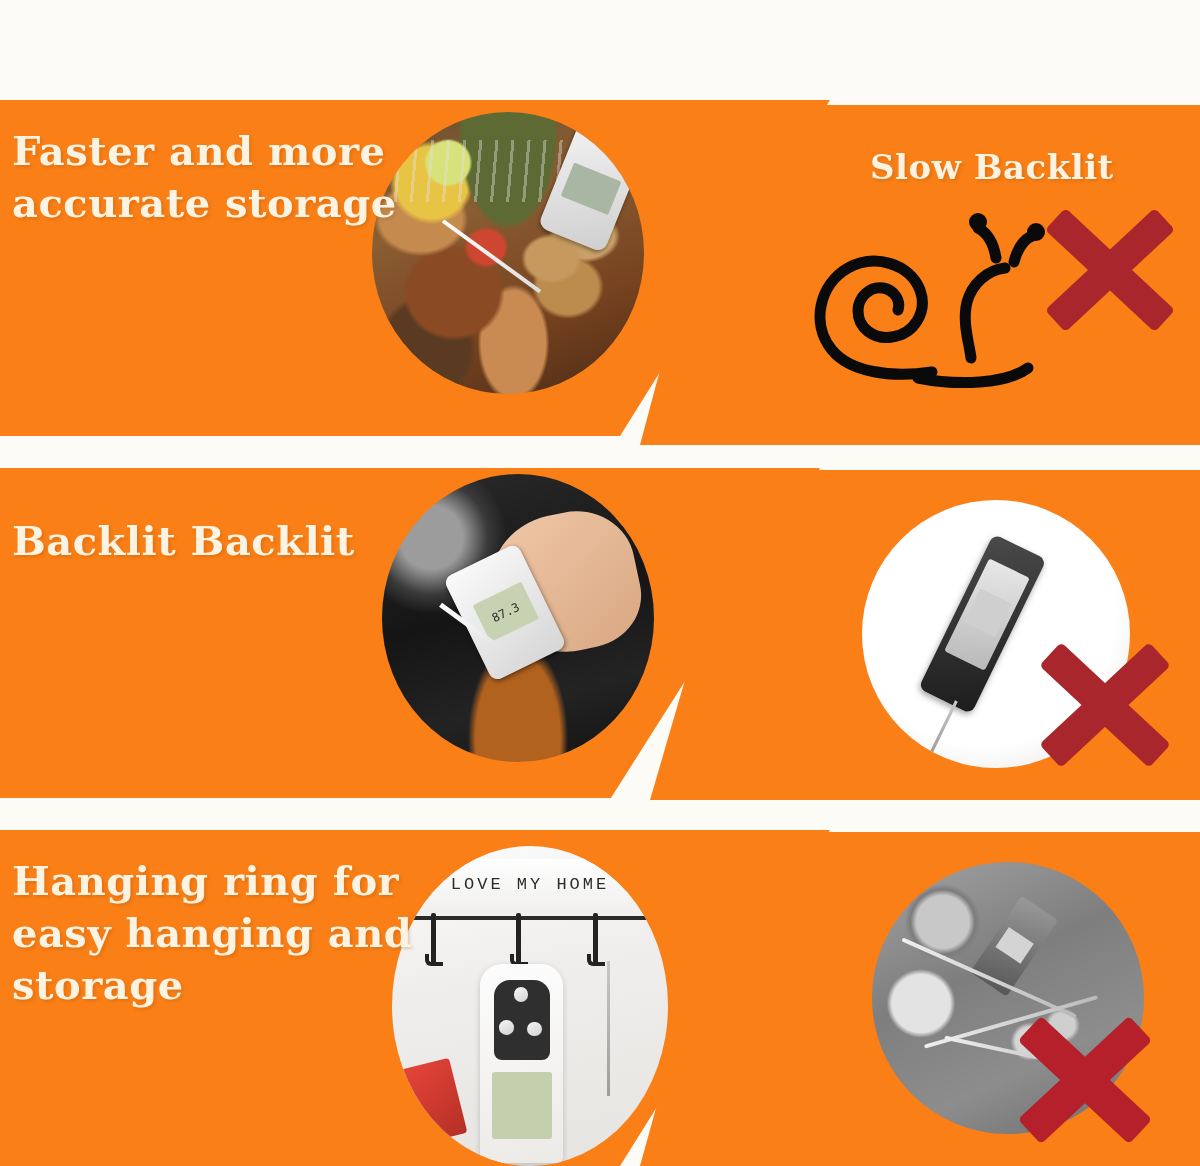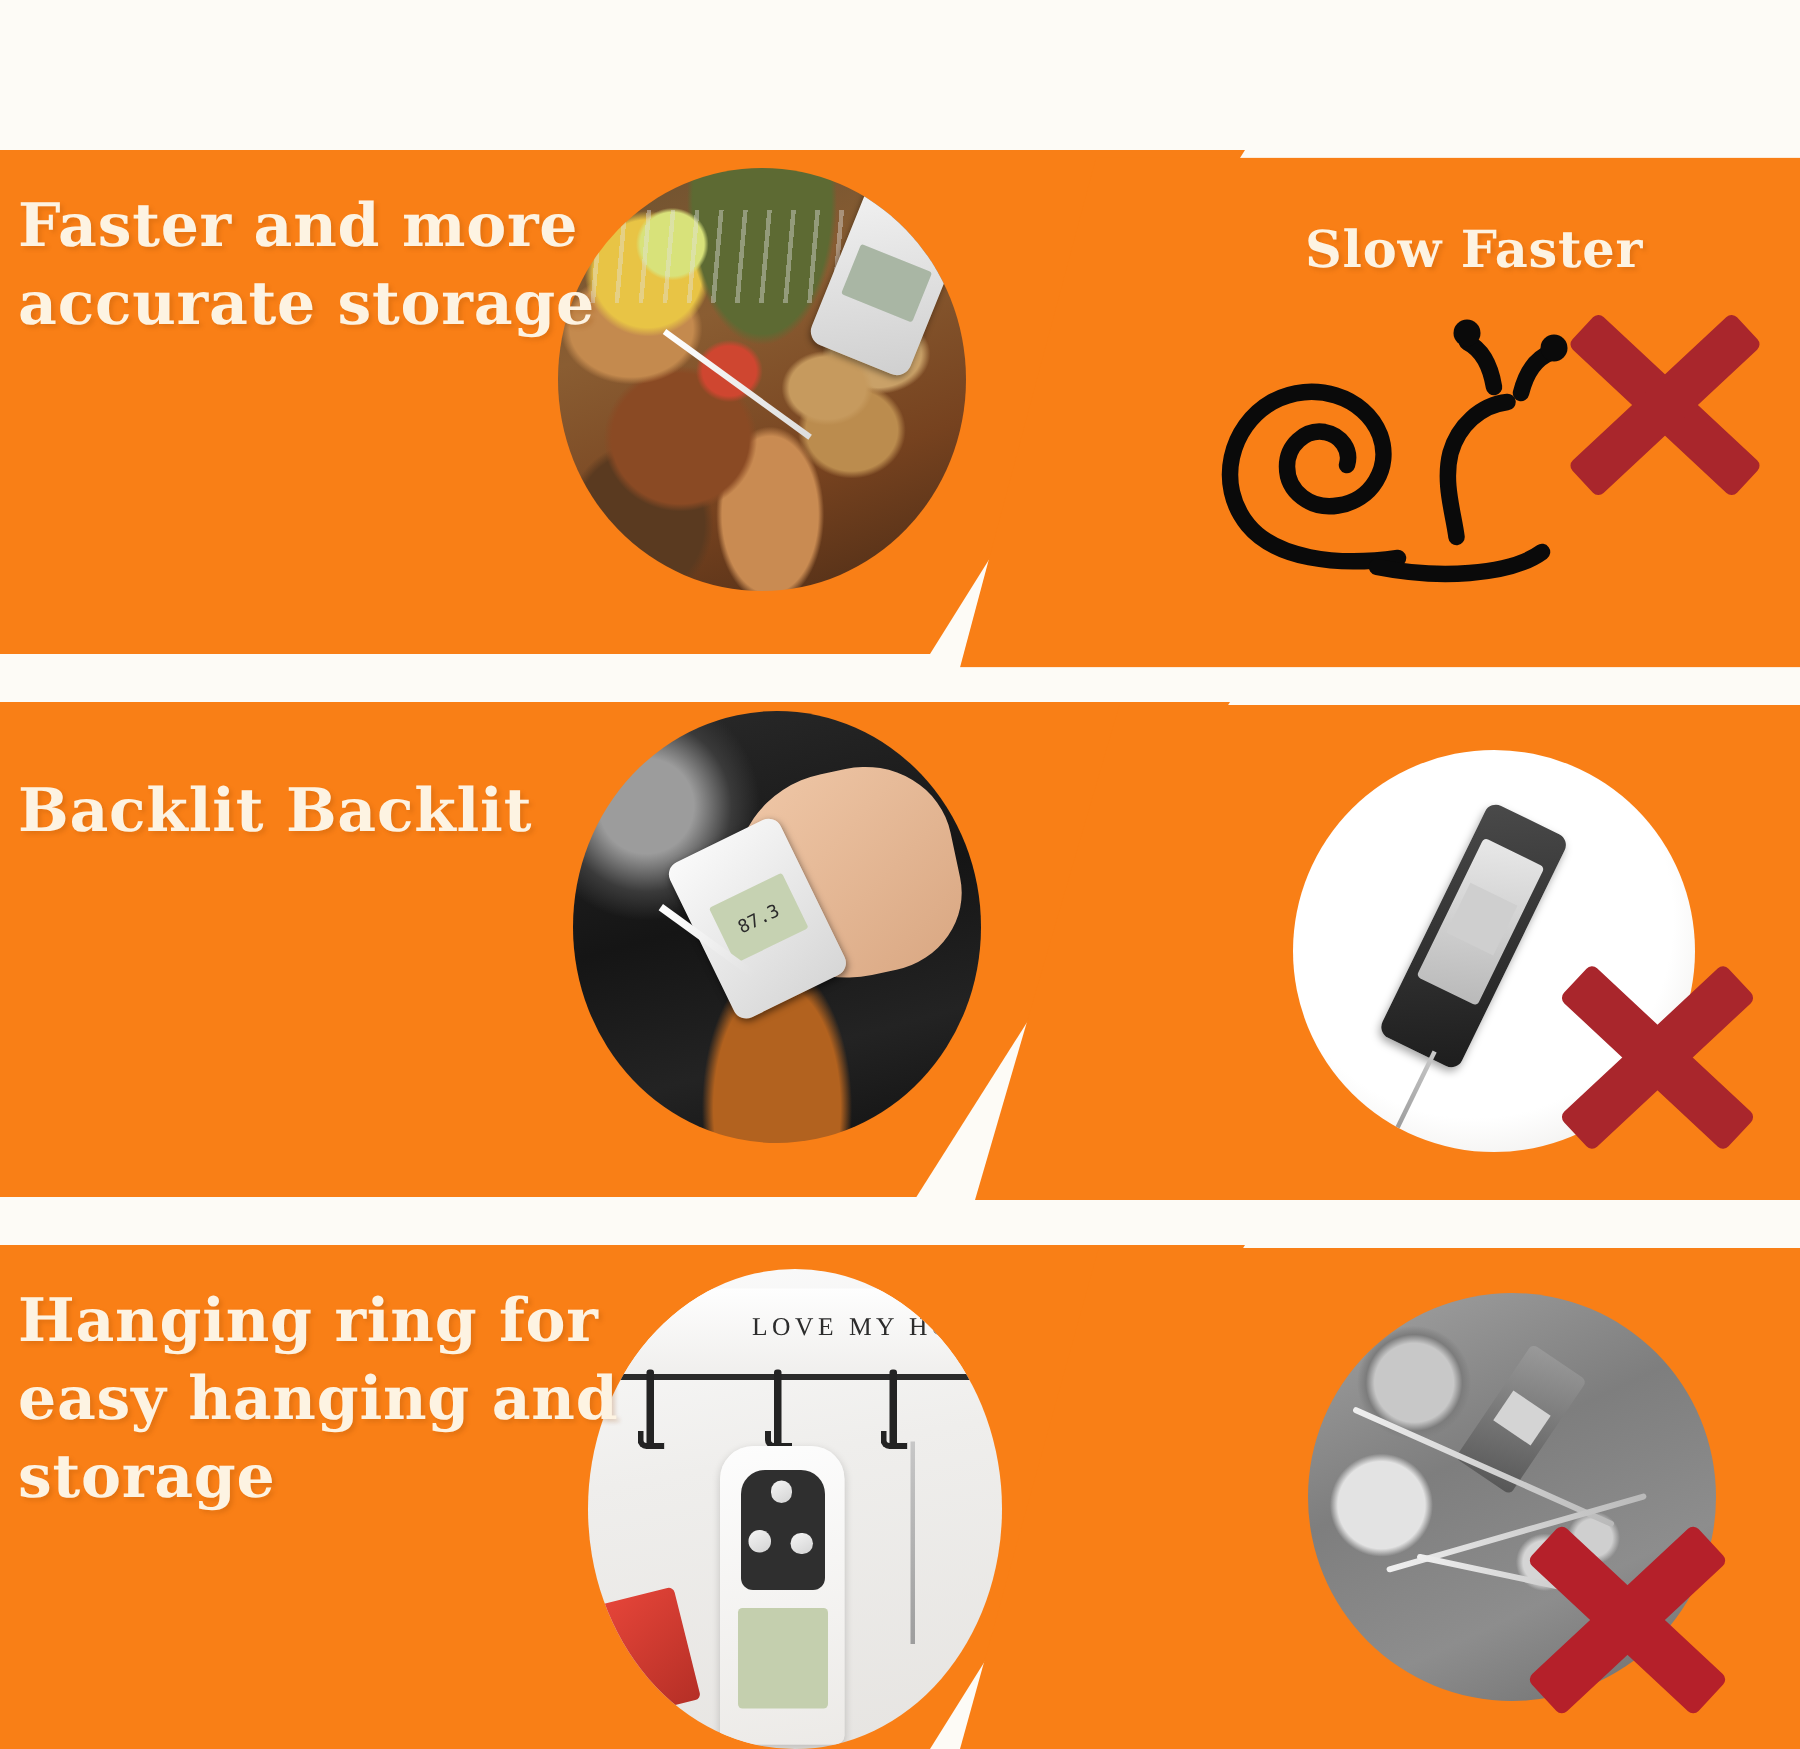--- a/index.html
+++ b/index.html
@@ -122,22 +122,22 @@
     background:linear-gradient(160deg,#e8e8e8,#b9b9b9);border-radius:3px;}
   .ot-lcd{position:absolute;left:10%;top:30%;width:80%;height:36%;background:#cfcfcf;}
   .ot-needle{position:absolute;left:30%;top:74%;width:3px;height:22%;
     background:linear-gradient(180deg,#c9c9c9,#9a9a9a);transform:rotate(26deg);}
 
   
   .photo-rack{left:392px;top:846px;width:276px;height:320px;
     background:linear-gradient(170deg,#fbfbfb 0%,#efeeec 40%,#e6e4e1 100%);}
   .rk-board{position:absolute;left:-4%;top:4%;width:108%;height:18%;
     background:linear-gradient(180deg,#fefefe,#f0efed);border-bottom:4px solid #2a2a2a;}
-  .rk-label{position:absolute;left:0;top:9%;width:100%;text-align:right;
-    font-family:Liberation Serif, serif;font-size:17px;letter-spacing:3px;color:#2c2c2c;}
+  .rk-label{position:absolute;left:0;top:9%;width:100%;text-align:center;
+    font-family:Liberation Mono, monospace;font-size:17px;letter-spacing:3px;color:#2c2c2c;}
   .rk-hook{position:absolute;width:5px;height:16%;background:#232323;top:21%;border-radius:2px;}
   .rk-hook::after{content:"";position:absolute;left:-6px;bottom:-2px;width:14px;height:8px;
     border-left:4px solid #232323;border-bottom:4px solid #232323;border-radius:0 0 0 6px;}
   .rk-h1{left:14%;}.rk-h2{left:45%;}.rk-h3{left:73%;}
   .rk-thermo{position:absolute;left:32%;top:37%;width:30%;height:62%;
     background:linear-gradient(170deg,#fdfdfd,#eceae7);border-radius:22px 22px 6px 6px;
     box-shadow:0 2px 6px rgba(0,0,0,.18);}
   .rk-pad{position:absolute;left:16%;top:8%;width:68%;height:40%;
     background:#2f2f2f;border-radius:16px 16px 8px 8px;}
   .rk-btn{position:absolute;width:26%;padding-bottom:26%;border-radius:50%;
@@ -192,21 +192,21 @@
   <div class="panel right row1-right"></div>
 
   <div class="feat-text t-r1">Faster and more accurate storage</div>
 
   <div class="circ photo-grill">
     <div class="grill-bars"></div>
     <div class="grill-thermo"></div>
     <div class="grill-probe"></div>
   </div>
 
-  <div class="feat-text t-r1r">Slow Faster</div>
+  <div class="feat-text t-r1r">Slow Backlit</div>
 
   <svg class="snail" viewBox="0 0 290 190">
     <g fill="none" stroke="#0a0a0a" stroke-width="11" stroke-linecap="round" stroke-linejoin="round">
       <path d="M196 48 c-3 -18 -10 -26 -18 -30"></path>
       <circle cx="178" cy="12" r="9" fill="#0a0a0a" stroke="none"></circle>
       <path d="M214 52 c4 -16 12 -24 20 -27"></path>
       <circle cx="236" cy="22" r="9" fill="#0a0a0a" stroke="none"></circle>
       <path d="M205 58 c-18 2 -33 16 -38 34 c-5 20 2 40 4 56"></path>
       <path d="M132 162 c-42 6 -82 0 -100 -22 c-22 -27 -12 -66 16 -82
                c27 -15 62 -4 72 22 c8 22 -6 44 -28 47 c-18 3 -34 -9 -34 -26

